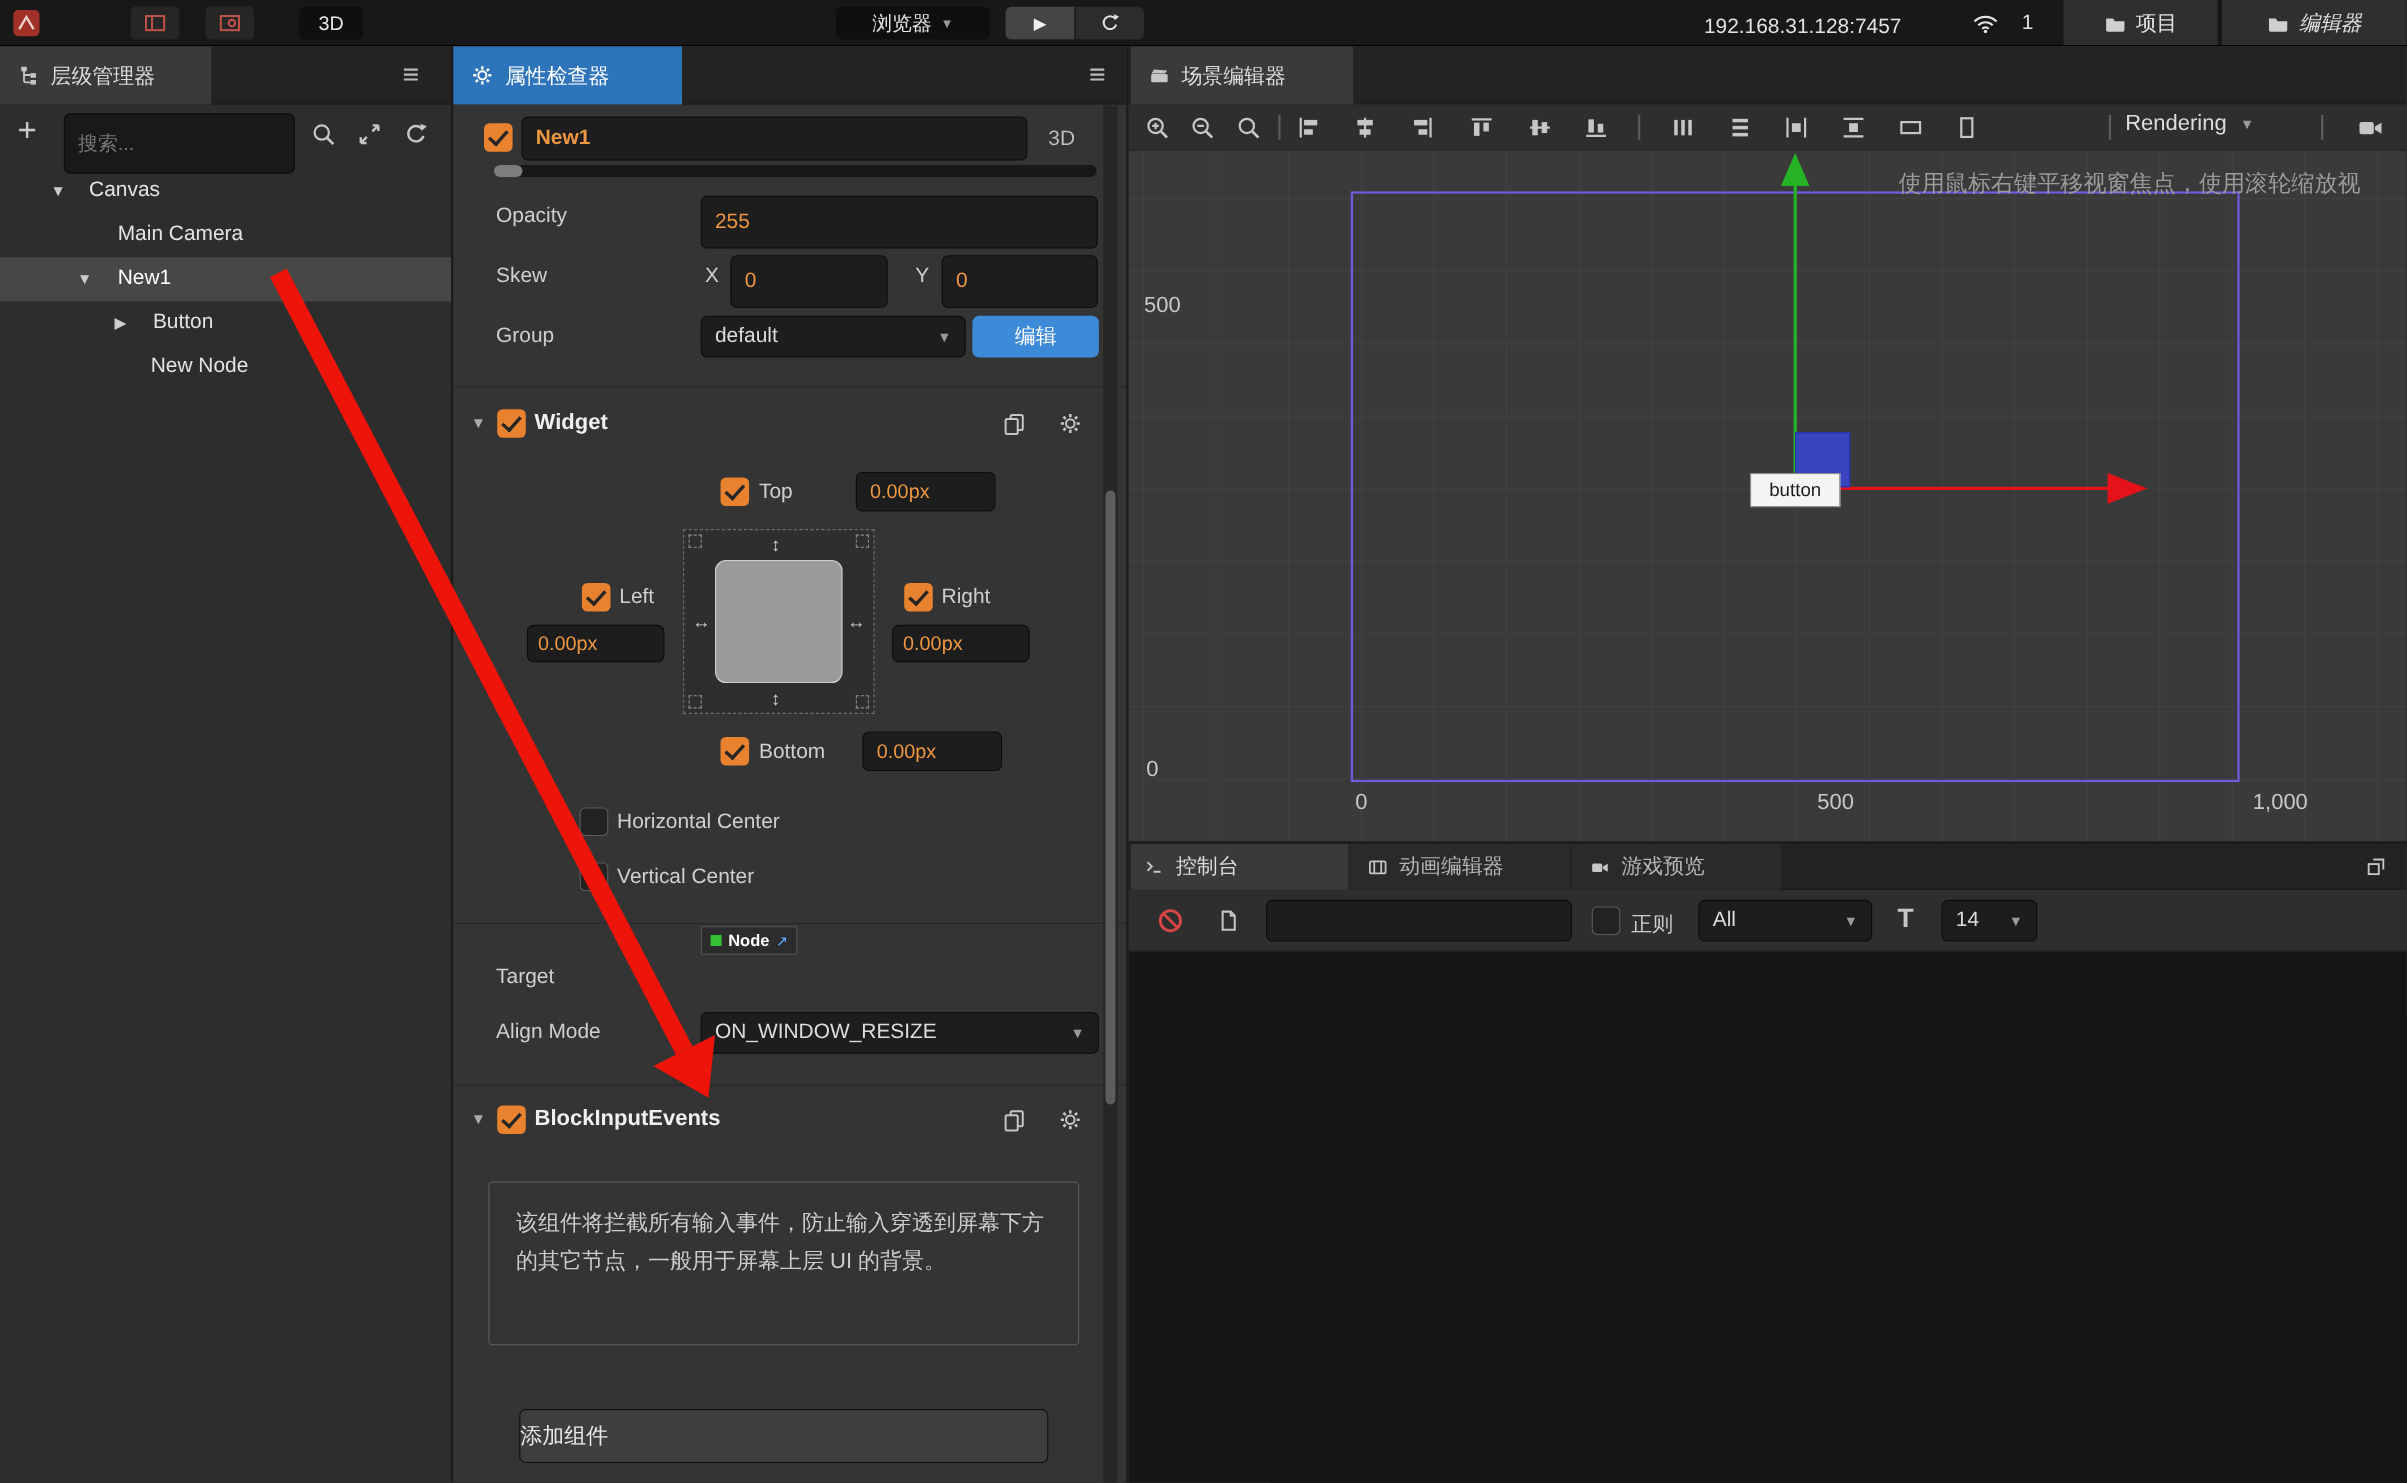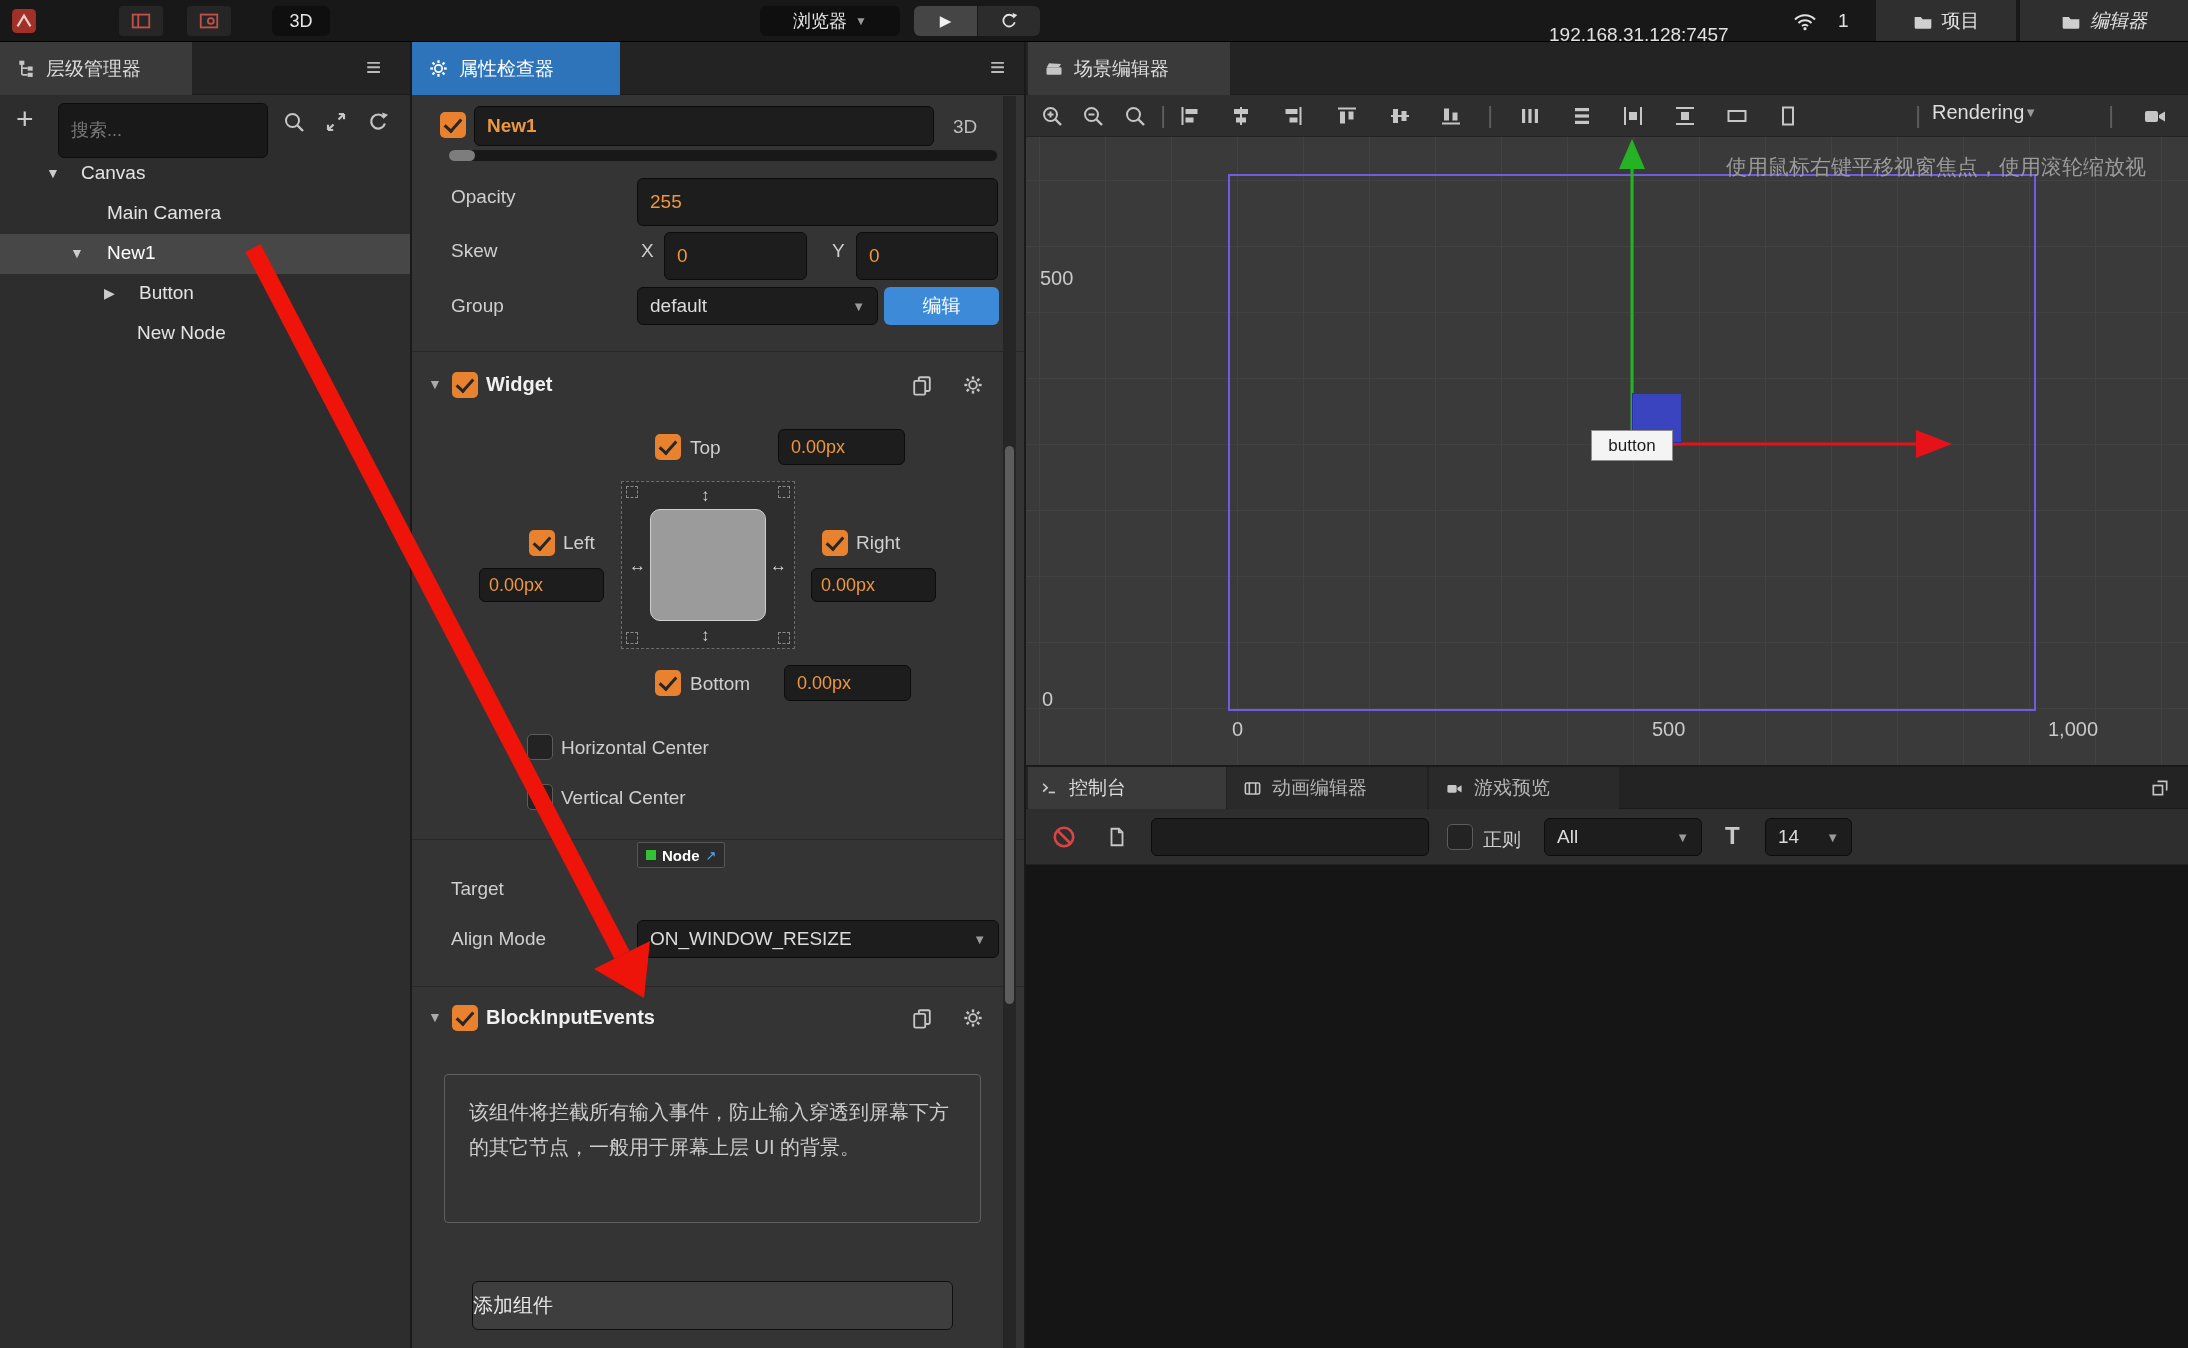--- a/index.html
+++ b/index.html
@@ -87,21 +87,21 @@
     </div>
     <div class="seg" style="width:63px;background:#2c2c2c;border-left:1px solid #191919;">
       <span class="icon" style="position:static;">
         <svg width="20" height="20" viewBox="0 0 24 24">
             <path d="M18.9 13.5a7 7 0 1 1-1.2-6.3" fill="none" stroke="#e0e0e0" stroke-width="2.2"></path>
             <polygon points="16.2,2.4 22,4.8 17.3,9" fill="#e0e0e0"></polygon>
           </svg>
       </span>
     </div>
   </div>
-  <span class="lbl" style="left:1549px;top:24px;color:#e2e2e2;font-size:19px;">192.168.31.128:7457</span>
+  <span class="lbl" style="left:1549px;top:14px;color:#e2e2e2;font-size:19px;">192.168.31.128:7457</span>
   <span class="icon" style="left:1792px;top:11px;width:26px;height:20px;color:#e2e2e2;">
     <svg width="24" height="19" viewBox="0 0 24 18">
         <path d="M2 7a14 14 0 0 1 20 0" fill="none" stroke="currentColor" stroke-width="2"></path>
         <path d="M5.5 10.5a9 9 0 0 1 13 0" fill="none" stroke="currentColor" stroke-width="2"></path>
         <path d="M9 13.6a4.5 4.5 0 0 1 6 0" fill="none" stroke="currentColor" stroke-width="2"></path>
         <circle cx="12" cy="16.2" r="1.6" fill="currentColor"></circle>
       </svg>
   </span>
   <span class="lbl" style="left:1838px;top:10px;color:#e2e2e2;font-size:19px;">1</span>
   <div class="abs" style="left:1876px;top:0;width:140px;height:42px;background:#2f2f2f;display:flex;align-items:center;justify-content:center;gap:9px;cursor:pointer;">
@@ -456,21 +456,21 @@
           <rect x="3.5" y="7" width="17" height="10" fill="none" stroke="currentColor" stroke-width="2"></rect>
         </svg>
     </span>
     <span class="icon" style="left:749px;top:8px;width:26px;height:26px;">
       <svg width="24" height="24" viewBox="0 0 24 24">
           <rect x="7" y="3.5" width="10" height="17" fill="none" stroke="currentColor" stroke-width="2"></rect>
         </svg>
     </span>
     <span class="sep" style="left:889px;top:8px;">|</span>
 
-    <div class="abs" style="left:906px;top:6px;display:flex;align-items:center;color:#dedede;font-size:20px;cursor:pointer;">
+    <div class="abs" style="left:906px;top:6px;display:flex;align-items:center;gap:12px;color:#dedede;font-size:20px;cursor:pointer;">
       <span>Rendering</span>
       <span style="color:#9a9a9a;font-size:13px;">▼</span>
     </div>
     <span class="sep" style="left:1082px;top:8px;">|</span>
     <span class="icon" style="left:1114px;top:7px;width:30px;height:28px;">
       <svg width="26" height="24" viewBox="0 0 24 24">
           <rect x="2" y="7" width="13" height="11" rx="2" fill="currentColor"></rect>
           <polygon points="16,11 22,7.5 22,17.5 16,14" fill="currentColor"></polygon>
         </svg>
     </span>

